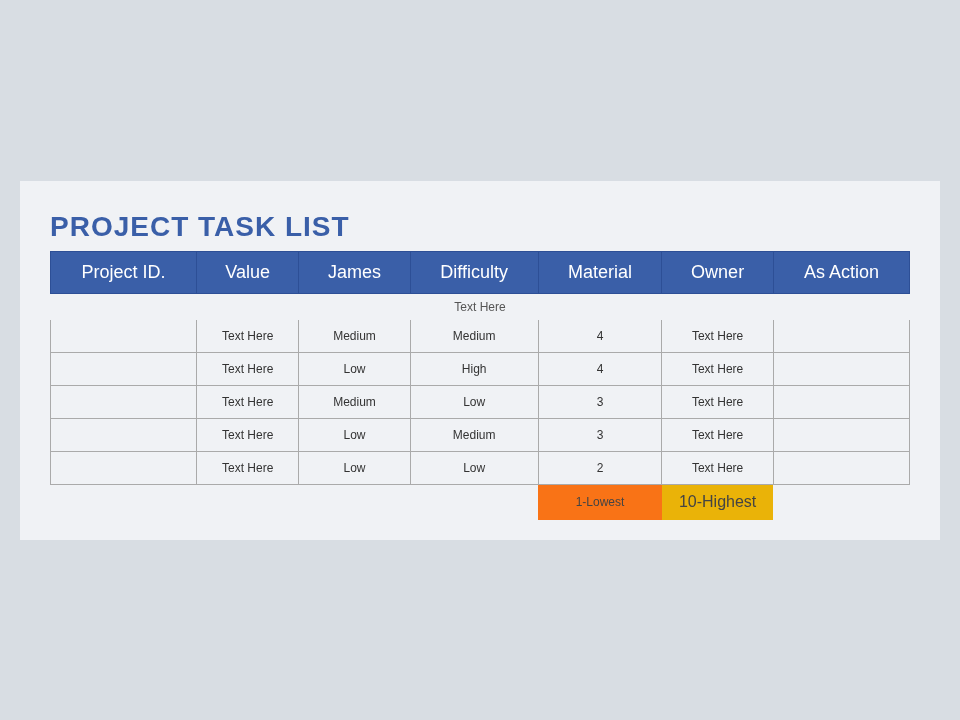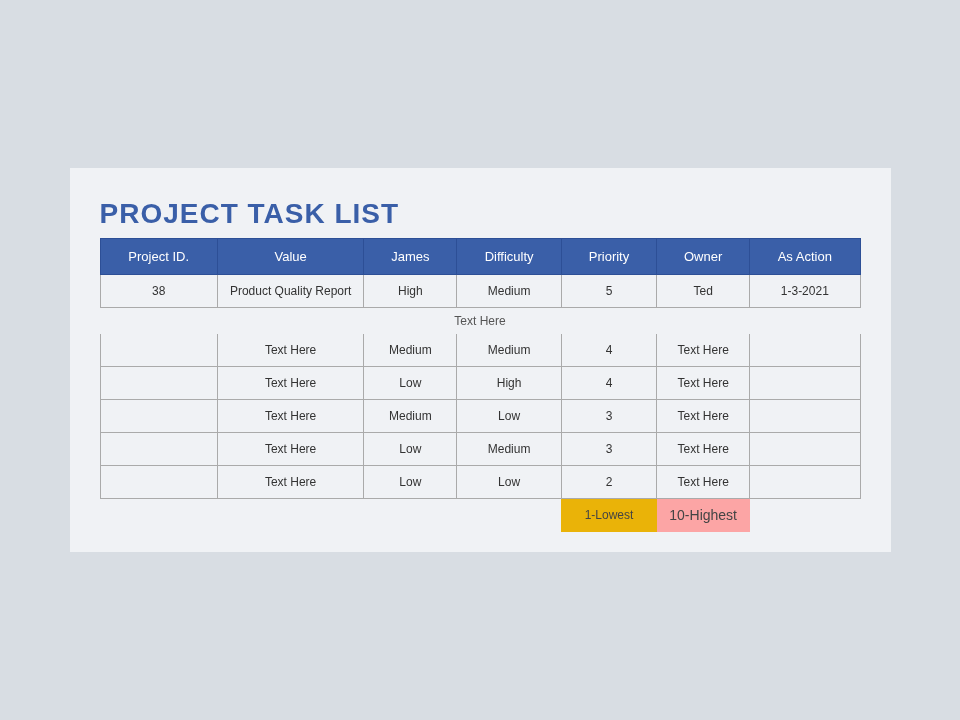--- a/index.html
+++ b/index.html
@@ -8,21 +8,21 @@
       width: 960px;
       height: 720px;
       background-color: #d8dde3;
       font-family: Arial, sans-serif;
       display: flex;
       align-items: center;
       justify-content: center;
     }
 
     .container {
-      width: 821px;
+      width: 920px;
       background-color: #f0f2f5;
       padding: 30px 30px 20px 30px;
     }
 
     .title {
       color: #3a5fa8;
       font-size: 28px;
       font-weight: bold;
       letter-spacing: 1px;
       margin-bottom: 8px;
@@ -40,21 +40,21 @@
       border-collapse: collapse;
       font-size: 12px;
     }
 
     .header-row th {
       background-color: #3a5fa8;
       color: white;
       text-align: center;
       padding: 10px 23px;
       font-weight: normal;
-      font-size: 13px;
+      font-size: 18px;
       border: 1px solid #2d4f96;
     }
 
     td {
       text-align: center;
       padding: 9px 6px;
       color: #333;
       border-bottom: 1px solid #aaa;
       border-left: 1px solid #aaa;
       border-right: 1px solid #aaa;
@@ -71,35 +71,26 @@
 <div class="container">
   <div class="title">PROJECT TASK LIST</div>
 
   <table>
     <thead>
       <tr class="header-row">
         <th>Project ID.</th>
         <th>Value</th>
         <th>James</th>
         <th>Difficulty</th>
-        <th>Priority</th>
+        <th>Material</th>
         <th>Owner</th>
         <th>As Action</th>
       </tr>
     </thead>
     <tbody id="table-body">
-        <tr>
-          <td>38</td>
-          <td>Product Quality Report</td>
-          <td>High</td>
-          <td>Medium</td>
-          <td>5</td>
-          <td>Ted</td>
-          <td>1-3-2021</td>
-        </tr>
         <tr style="background-color: rgb(240, 242, 245);">
           <td colspan="7" style="border: none; padding: 6px 0px; color: rgb(85, 85, 85); background-color: rgb(240, 242, 245);">Text Here</td>
         </tr>
         <tr>
           <td></td>
           <td>Text Here</td>
           <td>Medium</td>
           <td>Medium</td>
           <td>4</td>
           <td>Text Here</td>
@@ -139,19 +130,19 @@
           <td>Low</td>
           <td>2</td>
           <td>Text Here</td>
           <td></td>
         </tr>
         <tr>
           <td style="border: none; background-color: rgb(240, 242, 245); padding-top: 8px; font-size: 12px; color: rgb(68, 68, 68);"></td>
           <td style="border: none; background-color: rgb(240, 242, 245); padding-top: 8px; font-size: 12px; color: rgb(68, 68, 68);"></td>
           <td style="border: none; background-color: rgb(240, 242, 245); padding-top: 8px; font-size: 12px; color: rgb(68, 68, 68);"></td>
           <td style="border: none; background-color: rgb(240, 242, 245); padding-top: 8px; font-size: 12px; color: rgb(68, 68, 68);"></td>
-          <td style="border: none; background-color: #eab308; padding-top: 8px; font-size: 12px; color: rgb(68, 68, 68);">1-Lowest</td>
-          <td style="border: none; background-color: #fca5a5; padding-top: 8px; font-size: 14px; color: rgb(68, 68, 68);">10-Highest</td>
+          <td style="border: none; background-color: #f97316; padding-top: 8px; font-size: 12px; color: rgb(68, 68, 68);">1-Lowest</td>
+          <td style="border: none; background-color: #eab308; padding-top: 8px; font-size: 16px; color: rgb(68, 68, 68);">10-Highest</td>
           <td style="border: none; background-color: rgb(240, 242, 245); padding-top: 8px; font-size: 12px; color: rgb(68, 68, 68);"></td>
         </tr>
       </tbody>
   </table>
 </div>
 
 </body></html>

